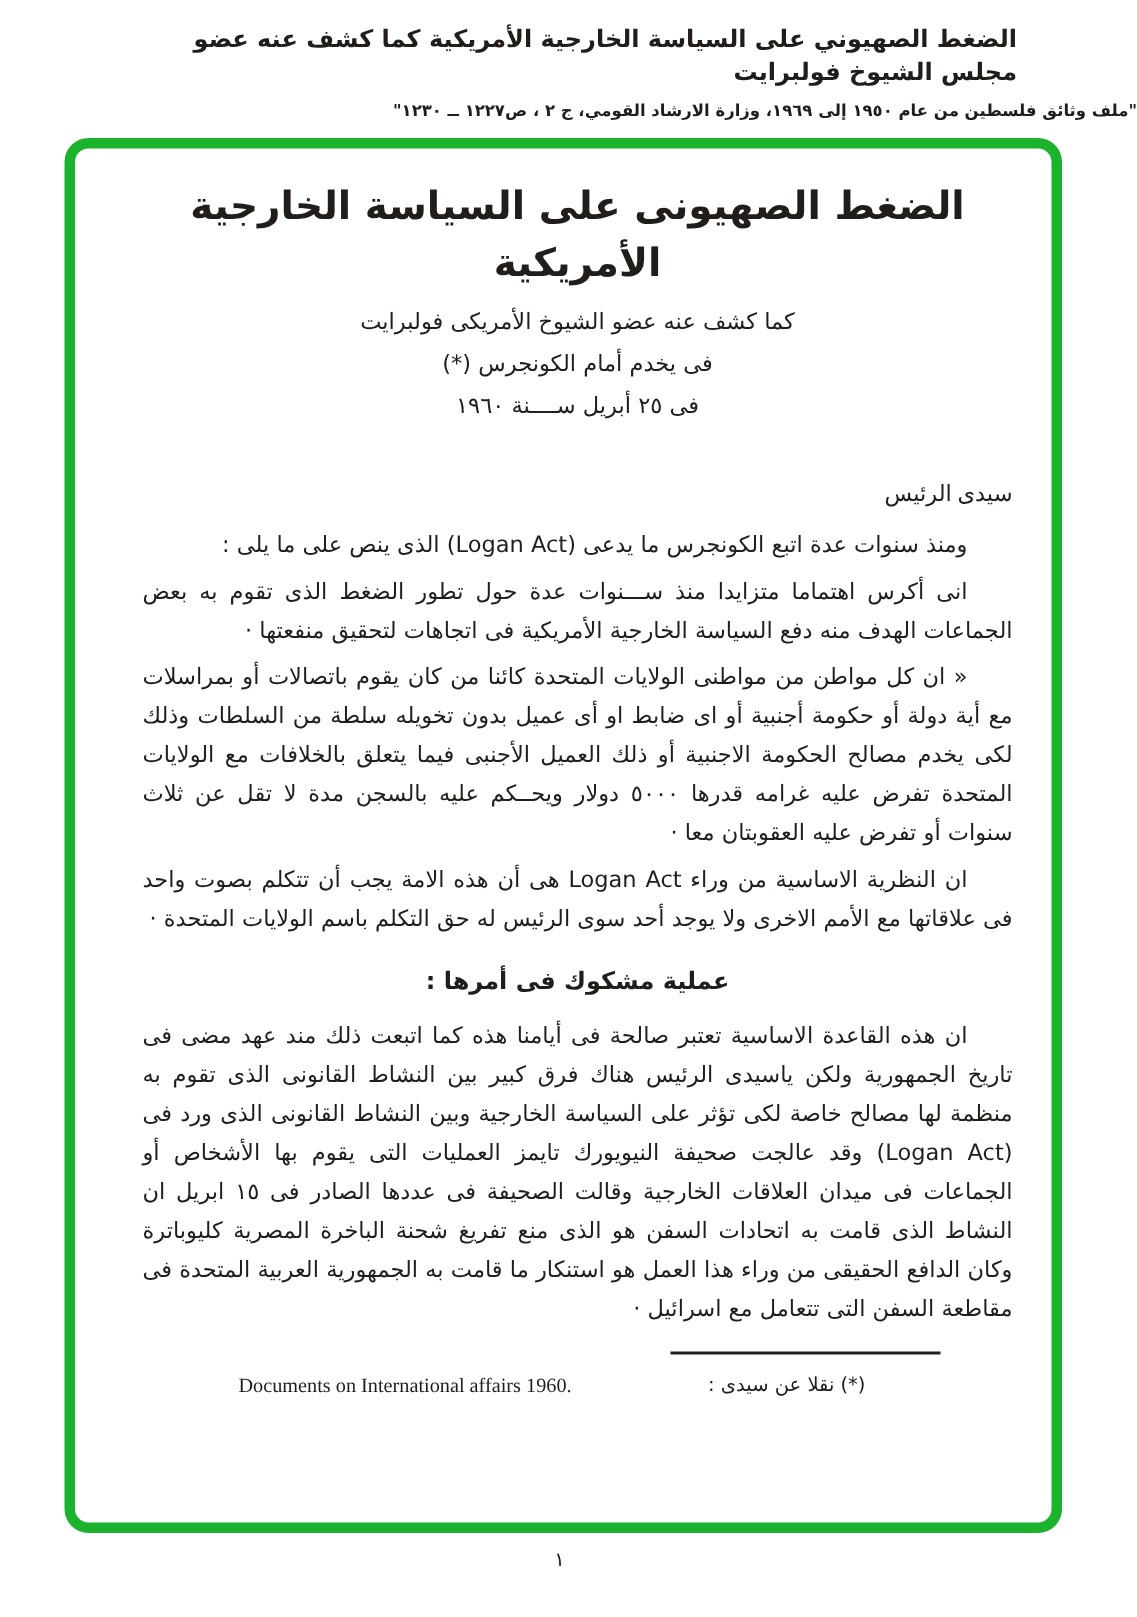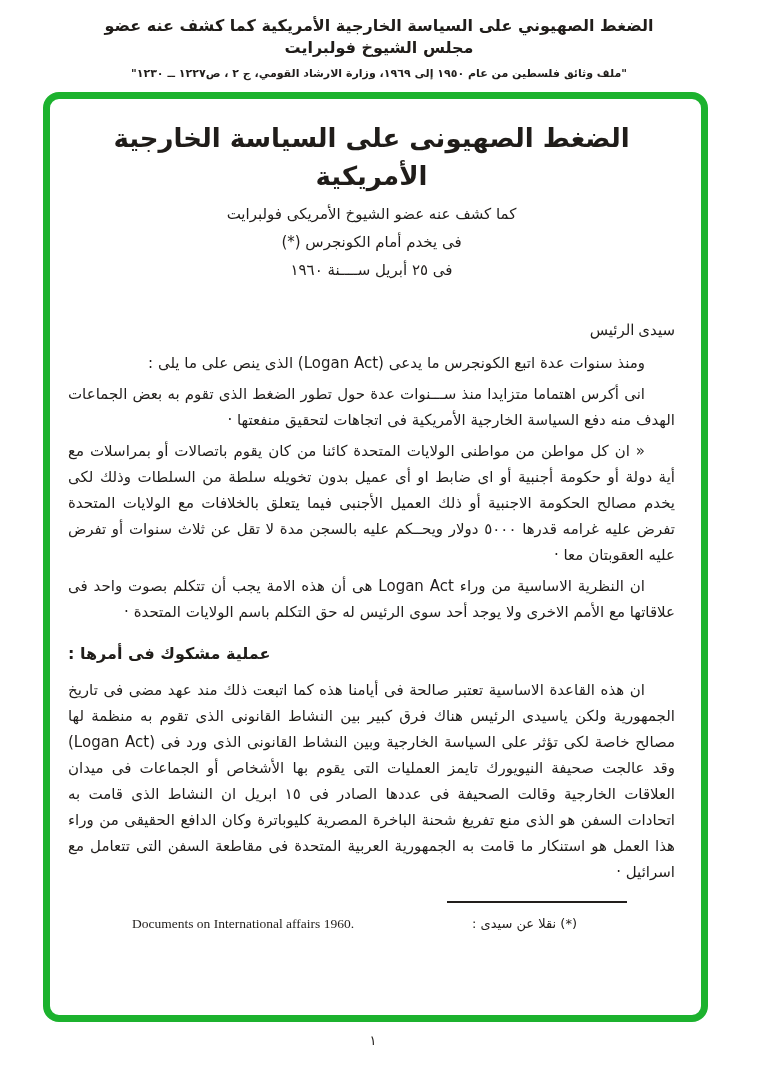--- a/index.html
+++ b/index.html
@@ -6,42 +6,41 @@
   html, body { margin: 0; padding: 0; }
   body {
     width: 758px; height: 1078px;
     background: #ffffff;
     font-family: "DejaVu Sans", sans-serif;
     color: #201d1a;
     position: relative;
     overflow: hidden;
   }
   .header {
-    text-align: center;
     padding-top: 15px;
     direction: rtl;
   }
   .header-title {
     font-size: 16px;
     font-weight: bold;
     line-height: 22px;
     padding: 0 80px;
   }
   .header-source {
     font-size: 11px;
     font-weight: bold;
     margin-top: 8px;
   }
   .doc-frame {
     position: absolute;
     left: 43px; top: 92px;
     width: 665px; height: 930px;
     border: 7px solid #1cb22e;
     border-radius: 16px;
-    padding: 20px 26px 0 18px;
+    padding: 20px 26px 0 45px;
     direction: rtl;
     background: #ffffff;
   }
   .doc-title {
     margin: 0;
     text-align: center;
     font-size: 26px;
     font-weight: bold;
     line-height: 38px;
   }
@@ -64,21 +63,21 @@
     font-family: Liberation Serif, serif;
   }
   .para {
     margin: 0 0 5px 0;
     text-indent: 30px;
   }
   .section-heading {
     font-size: 16px;
     font-weight: bold;
     margin: 16px 0 10px 0;
-    text-align: left;
+    text-align: center;
   }
   .footnote { margin-top: 16px; }
   .fn-rule {
     width: 180px; height: 2px;
     background: #221f1c;
     margin-right: 48px;
   }
   .fn-row {
     display: flex;
     justify-content: space-between;

